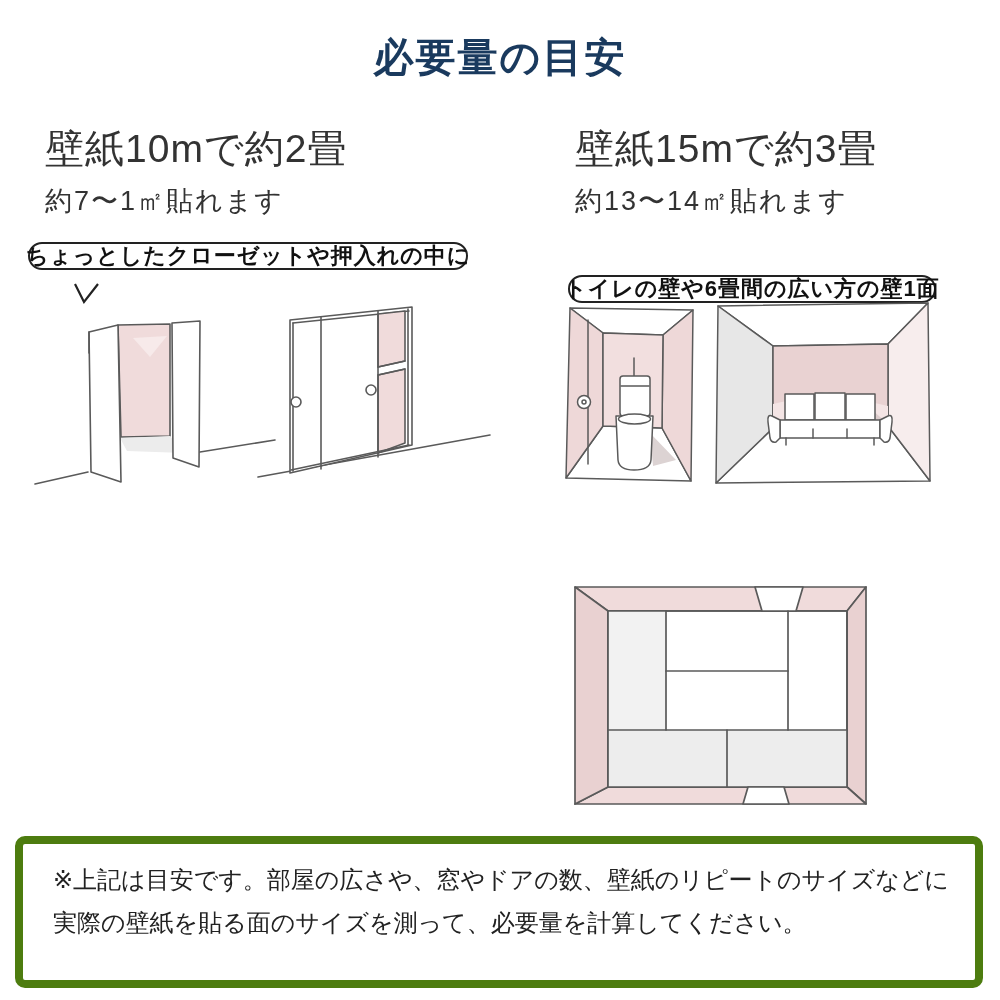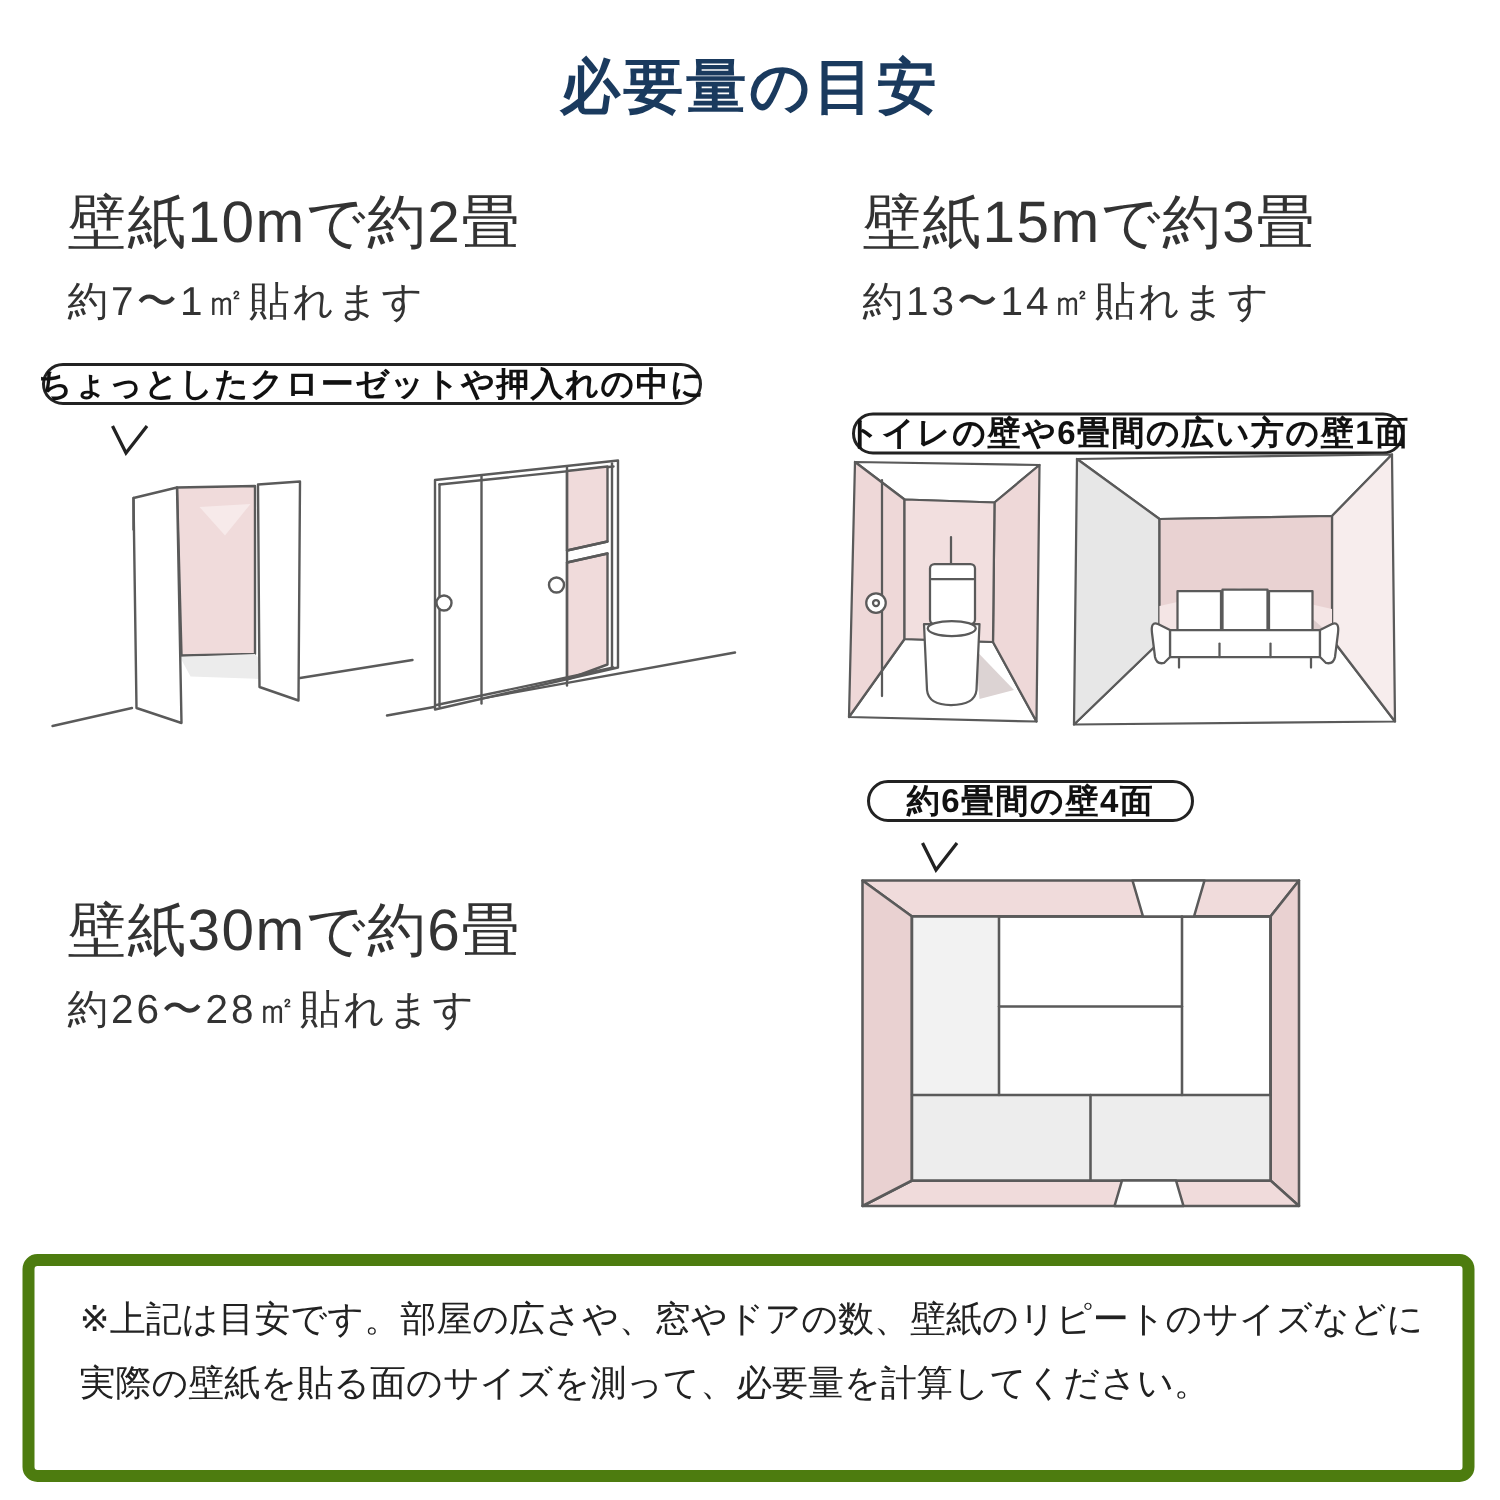--- a/index.html
+++ b/index.html
@@ -104,30 +104,20 @@
     <div class="h1j">壁紙15mで約3畳</div>
     <div class="subj">約13〜14㎡貼れます</div>
   </div>
   <div class="bubble" style="left:568px; top:242px; width:368px;margin-top:33px;">
     <span>トイレの壁や6畳間の広い方の壁1面</span>
     <svg class="tail" style="left:30px;" viewBox="0 0 30 21">
       <path d="M3,0 L12,18 L26,0" fill="#ffffff" stroke="#222" stroke-width="2.2"></path>
     </svg>
   </div>
 
-  <div class="heading-block" style="left:45px; top:598px;">
-    <div class="h1j">壁紙30mで約6畳</div>
-    <div class="subj">約26〜28㎡貼れます</div>
-  </div>
-  <div class="bubble" style="left:578px; top:520px; width:218px;">
-    <span>約6畳間の壁4面</span>
-    <svg class="tail" style="left:32px;" viewBox="0 0 30 21">
-      <path d="M3,0 L12,18 L26,0" fill="#ffffff" stroke="#222" stroke-width="2.2"></path>
-    </svg>
-  </div>
 
   <svg class="illus" style="left:30px; top:293px;" width="480" height="230" viewBox="0 0 480 230" stroke-linejoin="round" stroke-linecap="round">
 
     <g fill="none" stroke="#5a5a5a" stroke-width="1.6">
       <line x1="5" y1="191" x2="58" y2="179"></line>
       <polygon points="88,32 140,31 140,143 91,144" fill="#f0dbdb"></polygon>
       <polygon points="103,45 137,43 120,64" fill="#f7eaea" stroke="none"></polygon>
       <polygon points="90,145 140,143 154,160 97,158" fill="#ececec" stroke="none"></polygon>
       <polygon points="59,39 88,32 91,189 61,179" fill="#ffffff"></polygon>
       <line x1="59" y1="39" x2="59" y2="60"></line>

